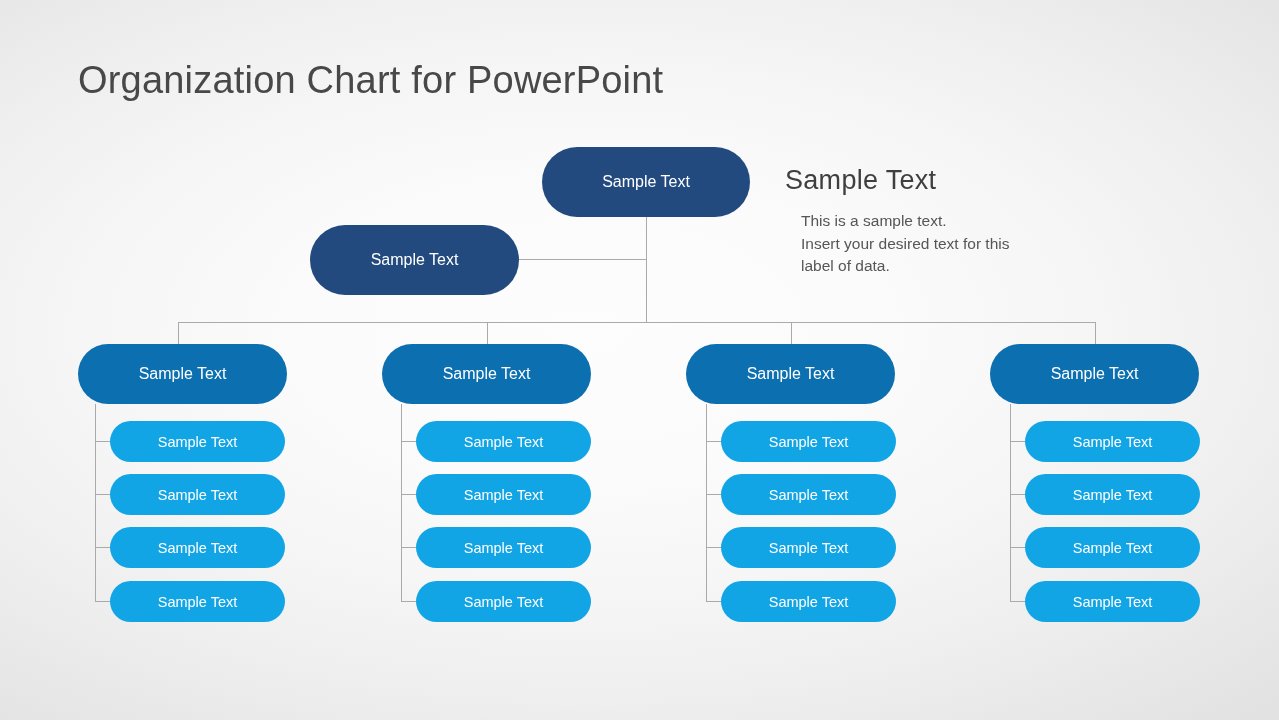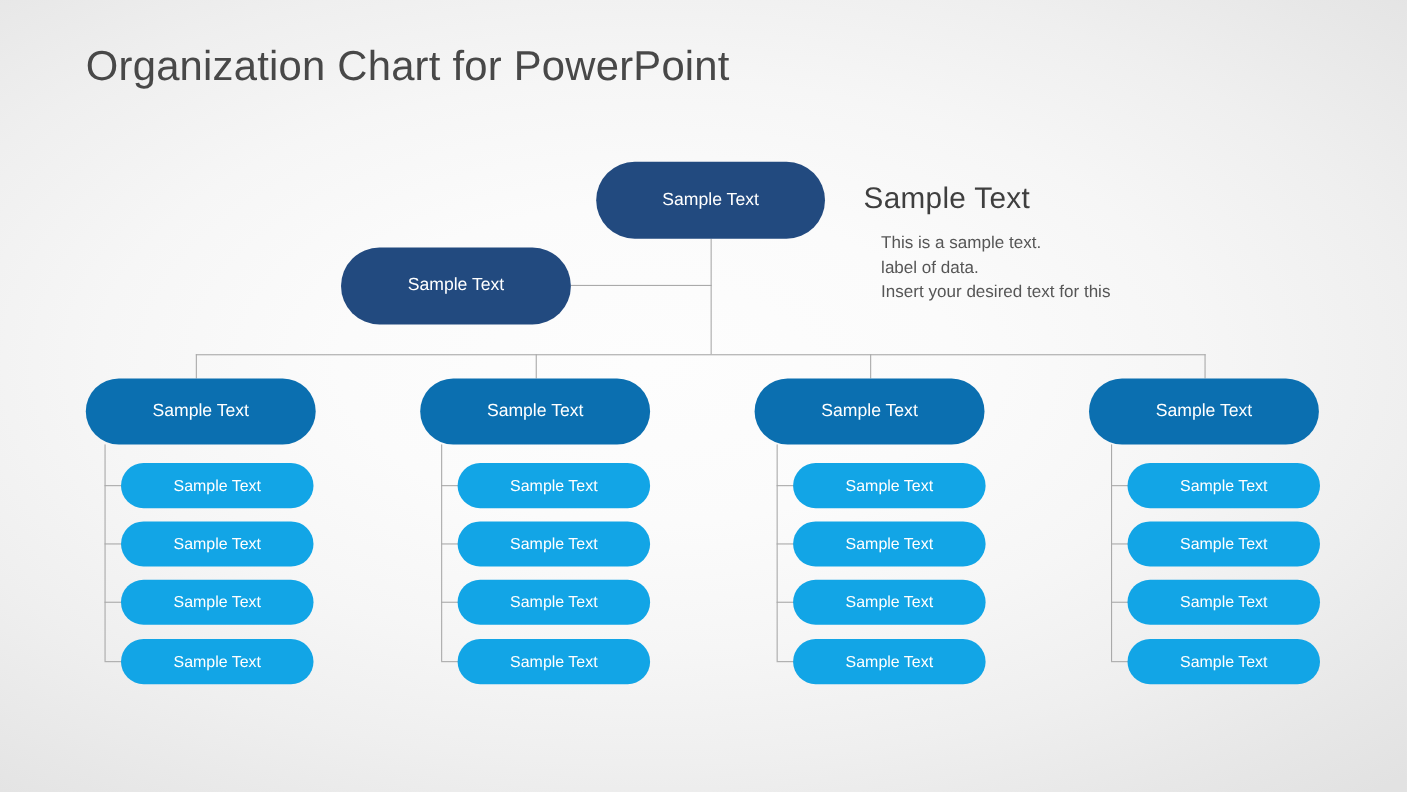--- a/index.html
+++ b/index.html
@@ -26,21 +26,21 @@
         #efefef 70%,
         #e7e7e7 88%,
         #e2e2e2 100%);
     overflow: hidden;
   }
 
   
   #title {
     position: absolute;
     left: 78px;
-    top: 40px;
+    top: 59px;
     font-size: 38px;
     font-weight: 400;
     color: #484848;
     letter-spacing: 0.2px;
     white-space: nowrap;
   }
 
   
   #side-label {
     position: absolute;
@@ -163,18 +163,18 @@
   <div class="node lvl2" style="left:990px; top:344px; width:209px; height:60px;">Sample Text</div>
   <div class="node lvl3" style="left:1025px; top:421px; width:175px; height:41px;">Sample Text</div>
   <div class="node lvl3" style="left:1025px; top:474px; width:175px; height:41px;">Sample Text</div>
   <div class="node lvl3" style="left:1025px; top:527px; width:175px; height:41px;">Sample Text</div>
   <div class="node lvl3" style="left:1025px; top:581px; width:175px; height:41px;">Sample Text</div>
 
   <div id="side-label">
     <div class="sl-head">Sample Text</div>
     <div class="sl-body">
       <div>This is a sample text.</div>
+      <div>Insert your desired text for this</div>
       <div>label of data.</div>
-      <div>Insert your desired text for this</div>
     </div>
   </div>
 
 </div>
 
 </body></html>

